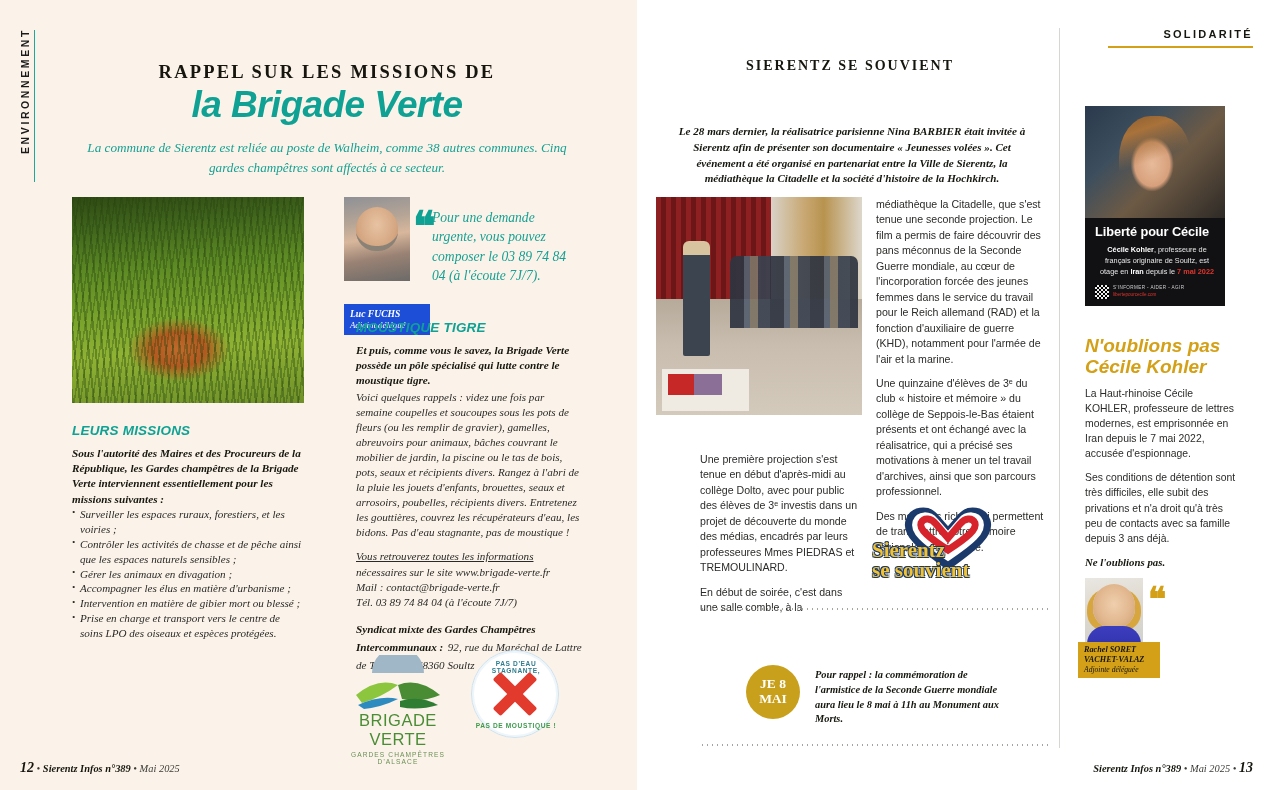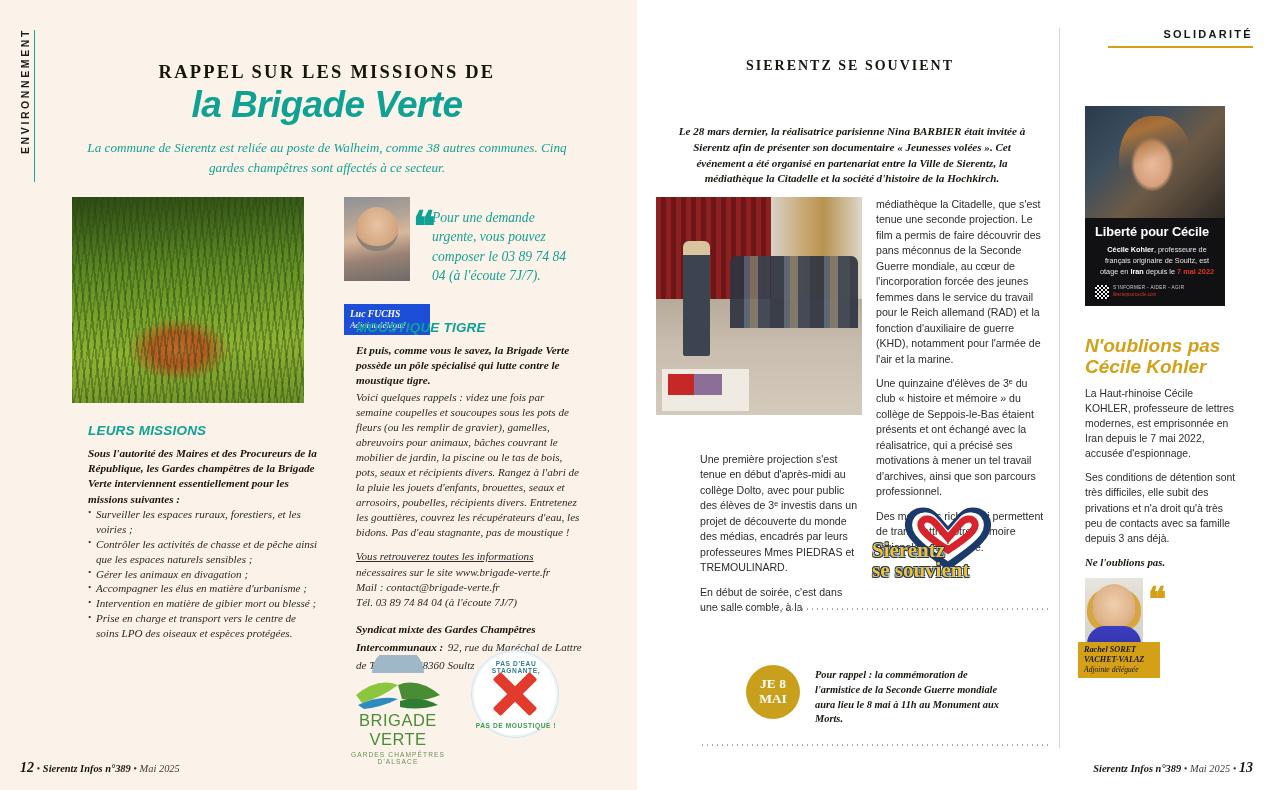--- a/index.html
+++ b/index.html
@@ -138,21 +138,21 @@
     font-family: "Liberation Serif", serif;
     font-style: italic; font-size: 11.1px; line-height: 1.36;
     color: #2a2a28;
   }
   .body-bold {
     font-family: "Liberation Serif", serif;
     font-style: italic; font-weight: 700;
     font-size: 11.2px; line-height: 1.36; color: #16160f;
   }
 
-  .col-left-text { position: absolute; left: 88px; top: 423px; width: 232px; }
+  .col-left-text { position: absolute; left: 72px; top: 423px; width: 232px; }
   .bullets { margin-top: 0; }
   .bullets li {
     list-style: none;
     font-family: "Liberation Serif", serif;
     font-style: italic; font-size: 11.1px; line-height: 1.345;
     color: #2a2a28;
     padding-left: 8px; position: relative;
   }
   .bullets li::before {
     content: "•"; position: absolute; left: 0; top: -0.5px; font-size: 9px;

